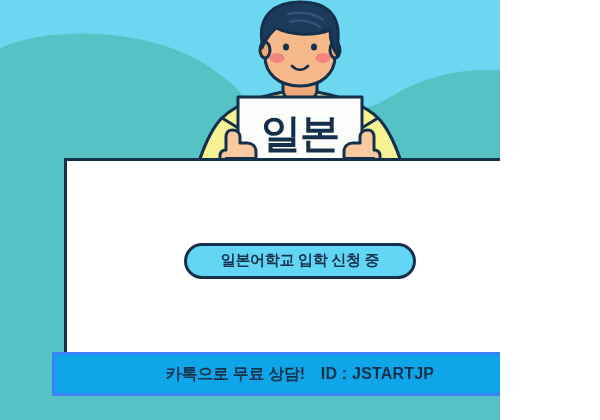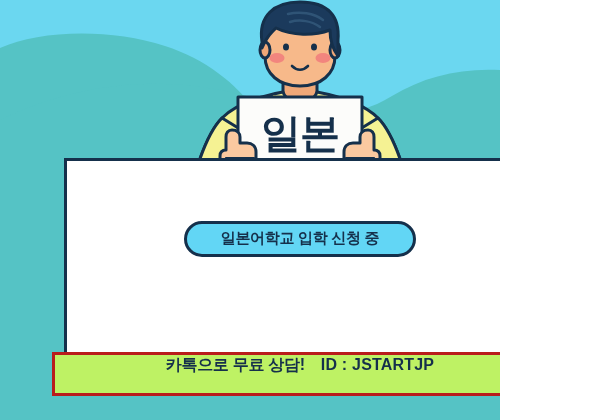--- a/index.html
+++ b/index.html
@@ -47,21 +47,21 @@
     background: #FFFFFF;
     border: 3px solid #15304B;
     box-sizing: border-box;
     z-index: 4;
   }
 
   .panel-inner {
     position: absolute;
     left: 0;
     right: 0;
-    top: 60px;
+    top: 82px;
     text-align: center;
     text-decoration: underline;
   }
 
   
   .badge-row {
     text-align: center;
   }
   .badge {
     display: inline-block;
@@ -97,25 +97,26 @@
     padding: 0 1px;
   }
 
   
   .cta {
     position: absolute;
     left: 52px;
     top: 352px;
     width: 496px;
     height: 44px;
-    background: #bef264;
-    border: 3px solid #b91c1c;
+    background: #0ea5e9;
+    border: 3px solid #3b82f6;
     box-sizing: border-box;
     z-index: 6;
     display: flex;
+    align-items: center;
     justify-content: center;
   }
   .cta-text {
     color: #15304B;
     font-size: 16px;
     font-weight: bold;
     letter-spacing: -0.3px;
     white-space: nowrap;
   }
   .cta-text .cta-id {

